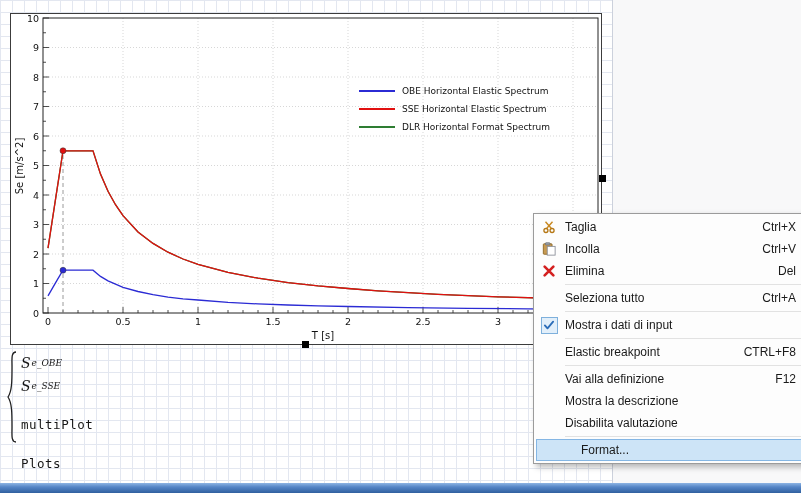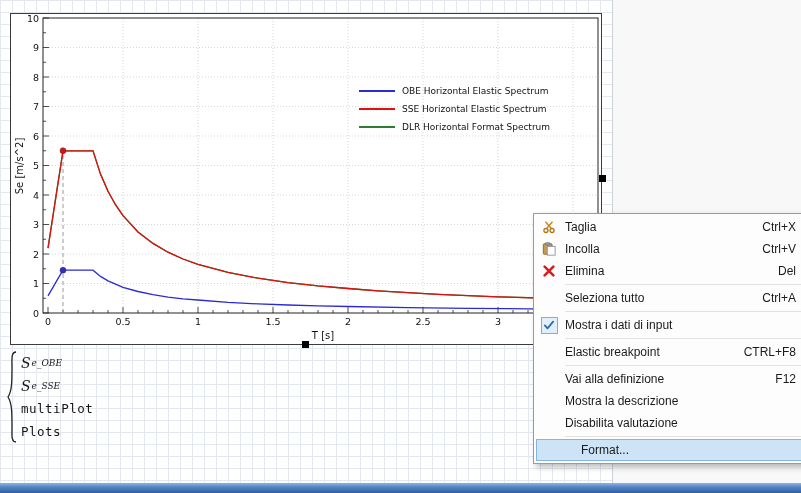--- a/index.html
+++ b/index.html
@@ -29,21 +29,21 @@
   .legend-label { font-size:9px; color:#111; font-family:"DejaVu Sans", sans-serif; white-space:nowrap; }
   .handle { position:absolute; width:7px; height:7px; background:#000; }
   .handle-right  { left:599px; top:175px; }
   .handle-bottom { left:302px; top:341px; }
 
   .var-block { position:absolute; left:6px; top:351px; display:flex; align-items:flex-start; }
   .var-lines { margin-left:3px; }
   .var-line { height:23px; display:flex; align-items:center; }
   .serif-var { font-family:"DejaVu Serif", serif; font-style:italic; font-size:14px; color:#161616; }
   .serif-var sub { font-size:9px; font-style:italic; margin-left:1px; }
-  .mono-var { font-family:"DejaVu Sans Mono", monospace; font-size:12.5px; color:#161616; letter-spacing:0.5px; }
+  .mono-var { font-family:"DejaVu Sans Mono", monospace; font-size:12.5px; color:#161616; letter-spacing:0.5px;margin-top:16px; }
 
   .context-menu {
     position:absolute; left:533px; top:213px; width:273px;
     background:#fdfdfd; border:1px solid #9b9b9b;
     box-shadow:3px 3px 6px rgba(0,0,0,0.28);
     padding:2px 0; z-index:6;
   }
   .menu-item {
     height:22px; display:flex; align-items:center;
     padding:0 9px 0 4px; font-size:12px; color:#1a1a1a; cursor:default;

